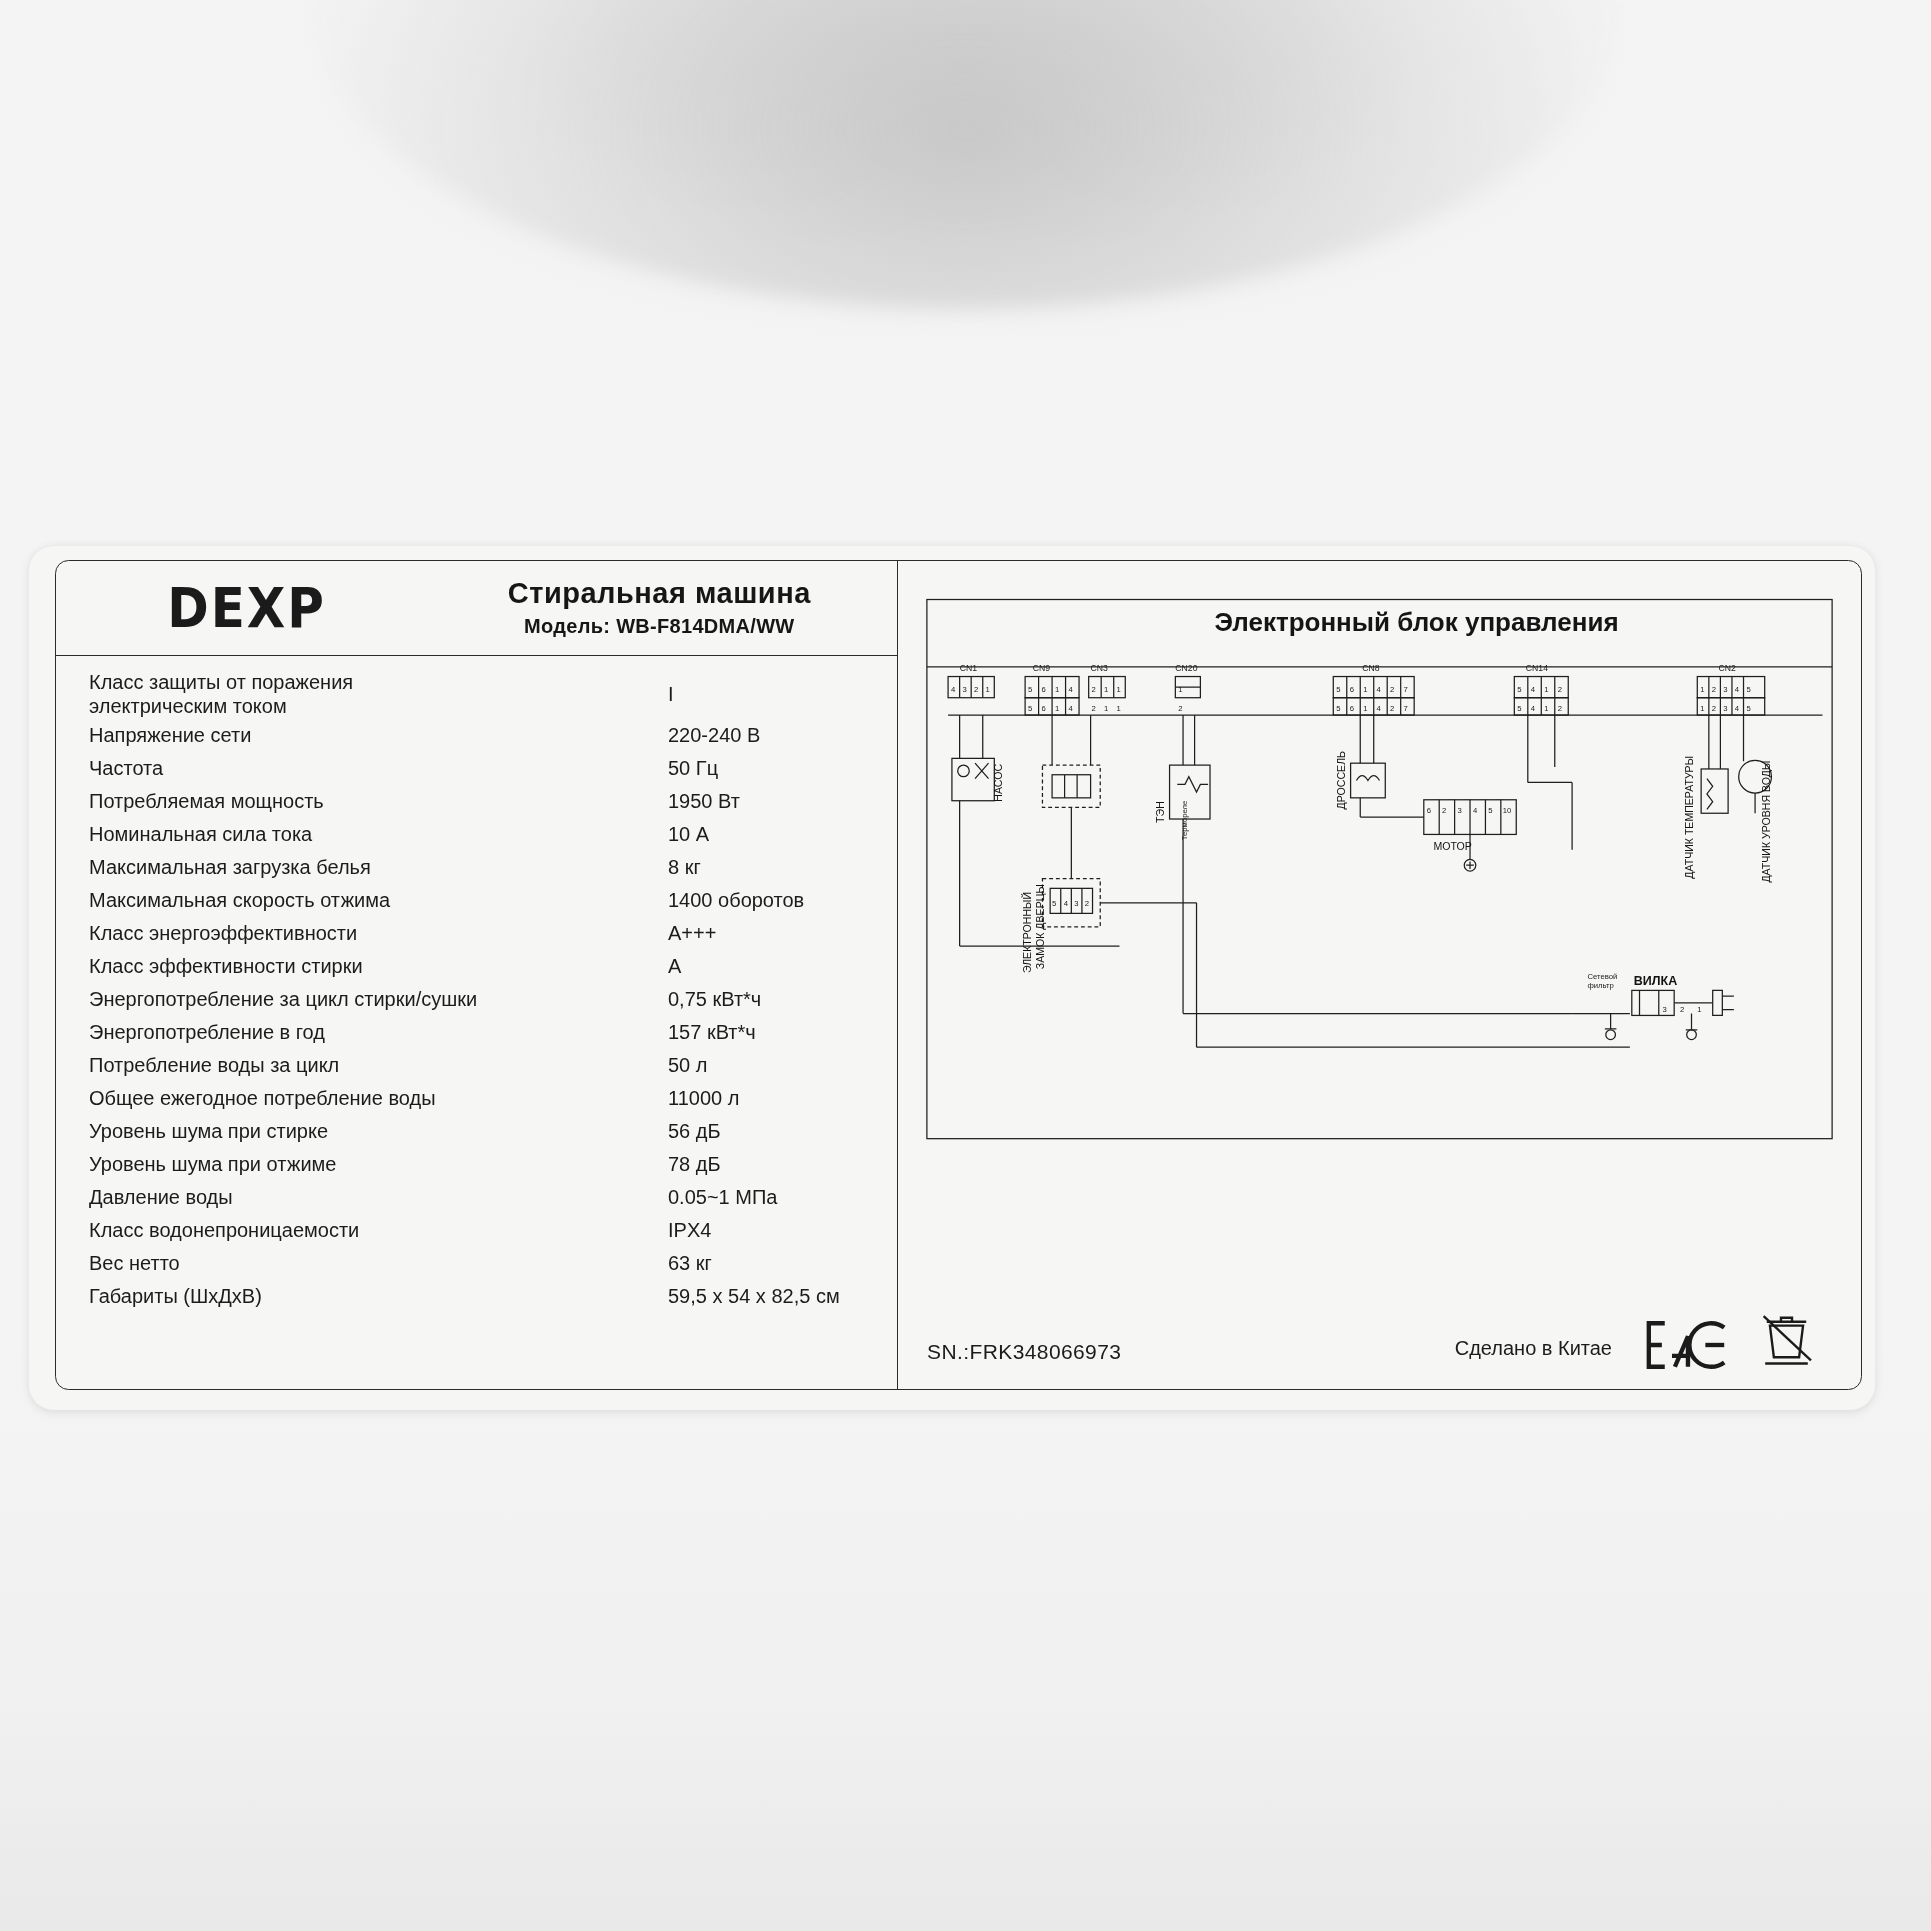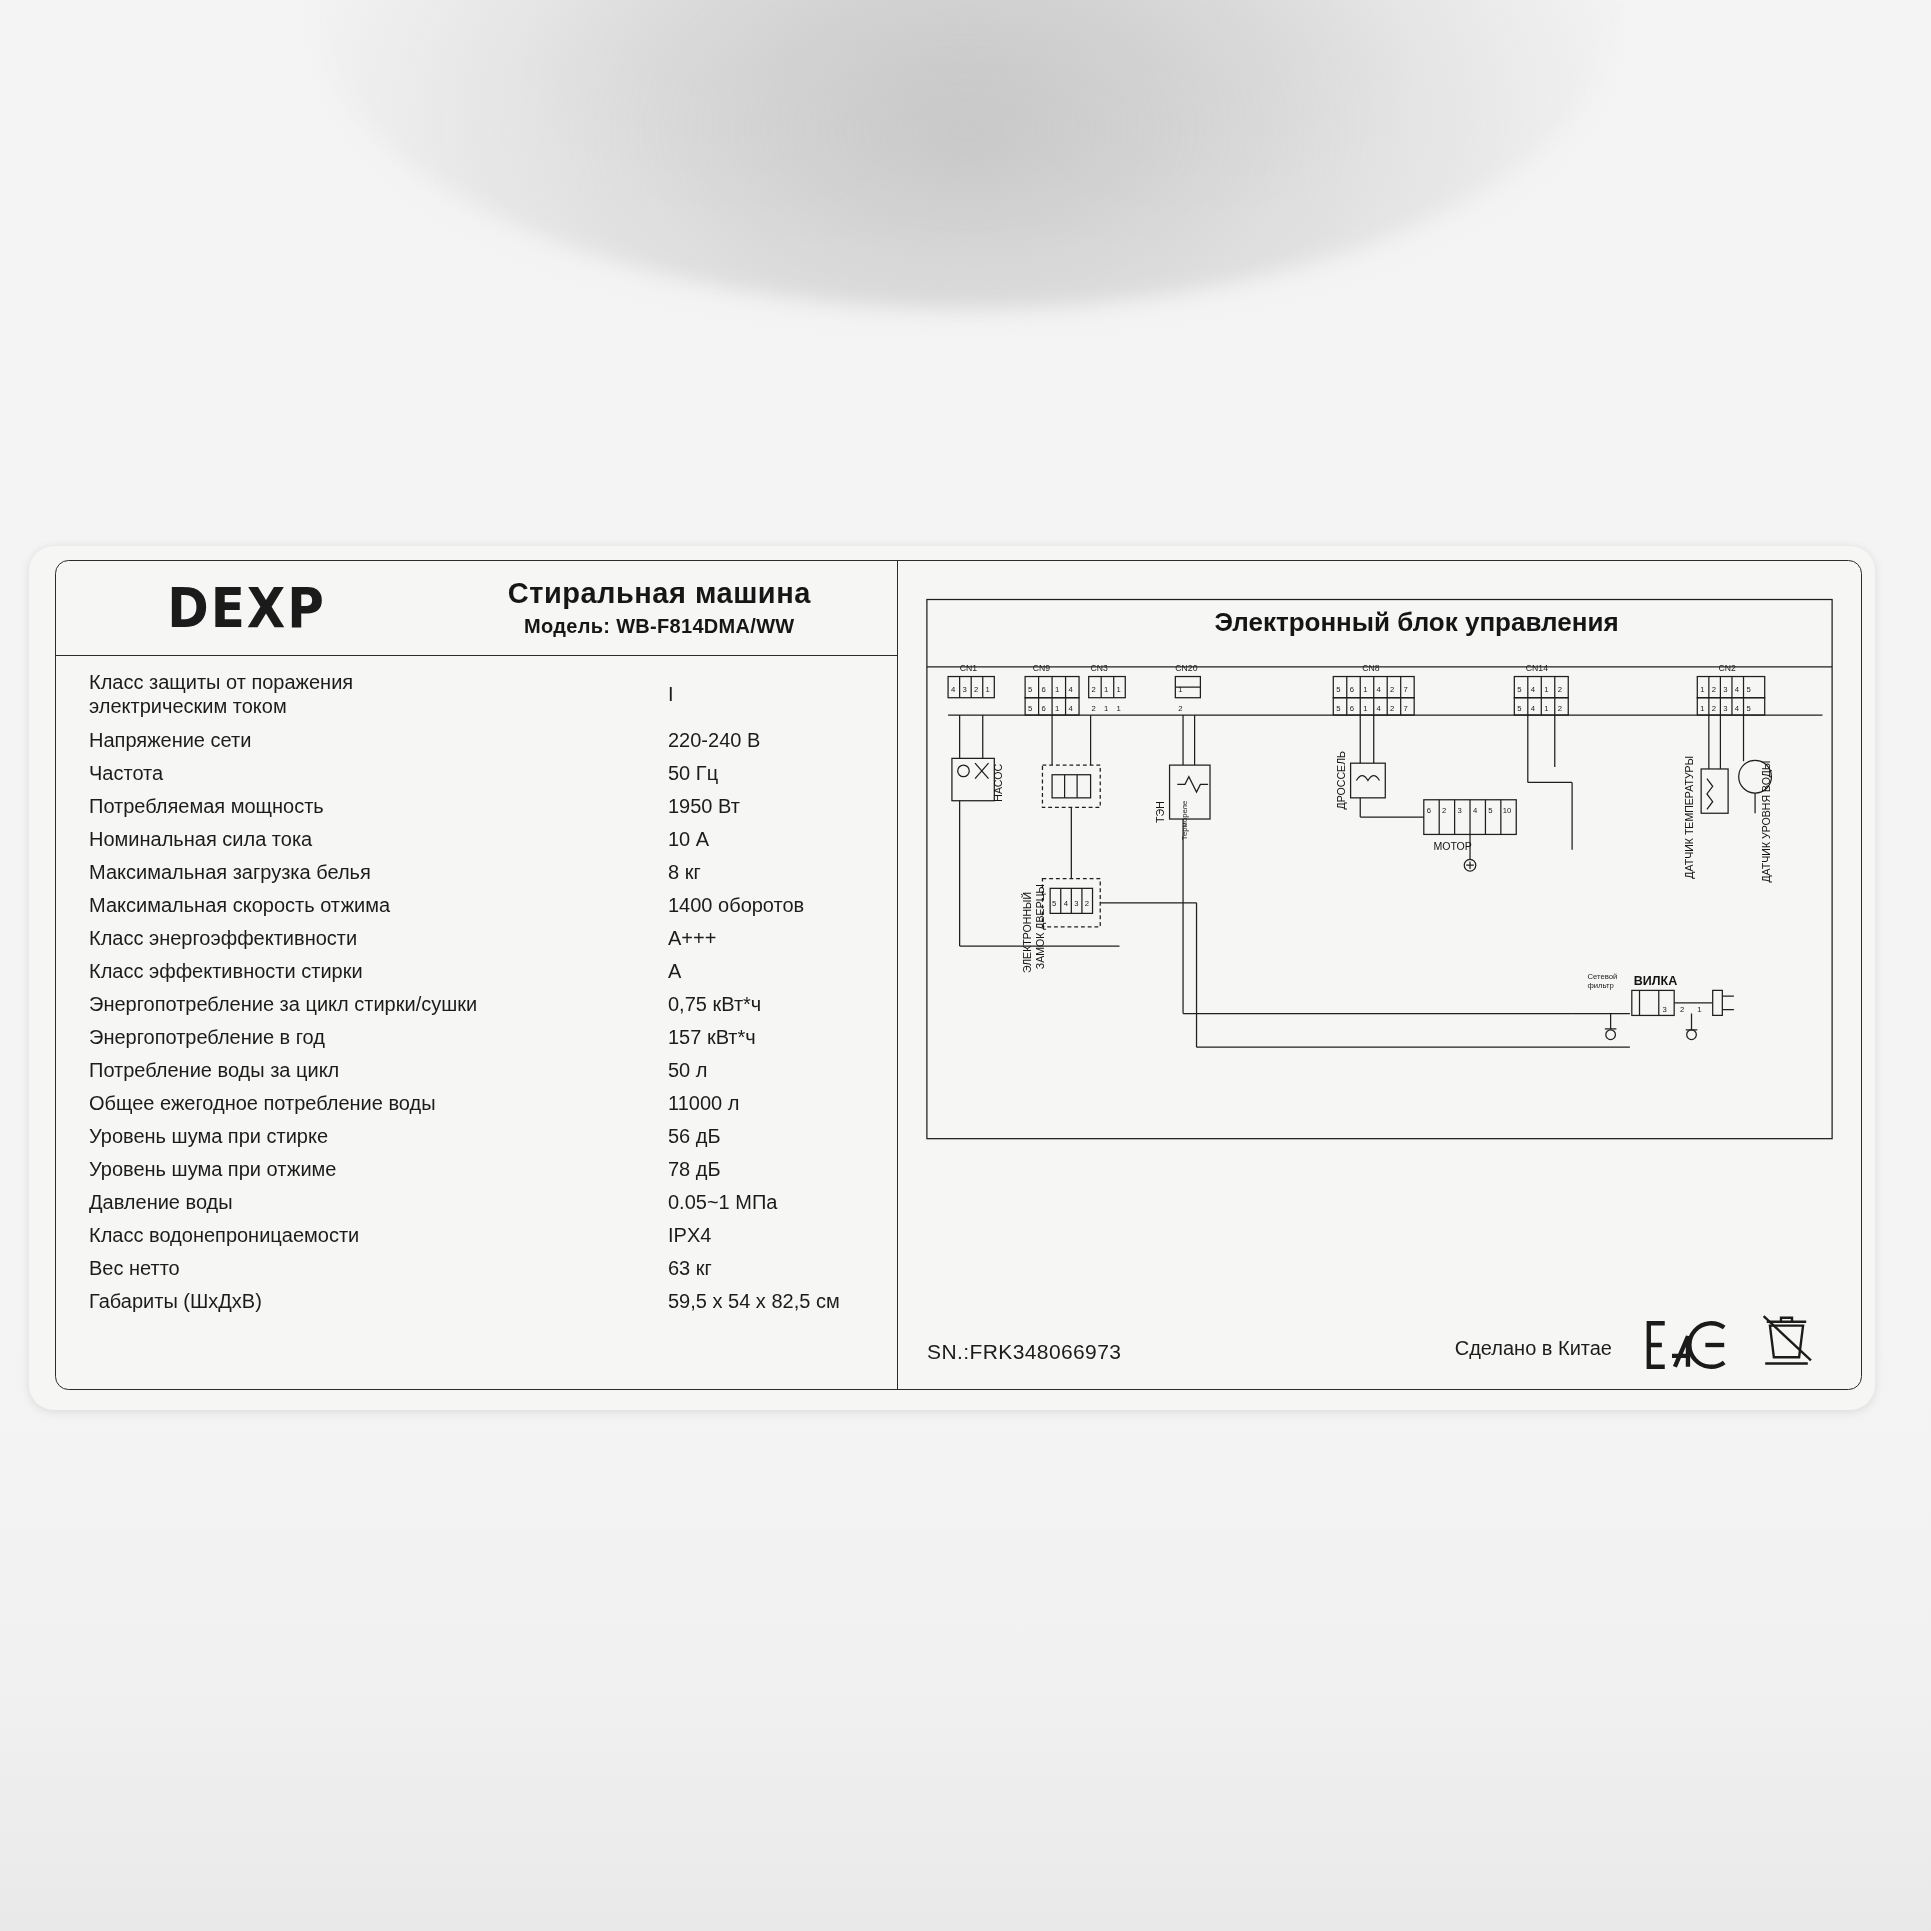--- a/index.html
+++ b/index.html
@@ -115,21 +115,21 @@
     margin-top: 5.8px;
     letter-spacing: 0.3px;
   }
 
   
   .spec-table {
     padding: 13.5px 0 0 0;
   }
   .spec-row {
     display: flex;
-    align-items: flex-end;
+    align-items: center;
     padding: 0 17.4px 0 33px;
     height: 33px;
   }
   .spec-row.tall { height: 50px; align-items: center; }
   .spec-label {
     width: 579px;
     font-size: 20px;
     color: #1c1c1c;
     line-height: 1.22;
     white-space: pre-line;

